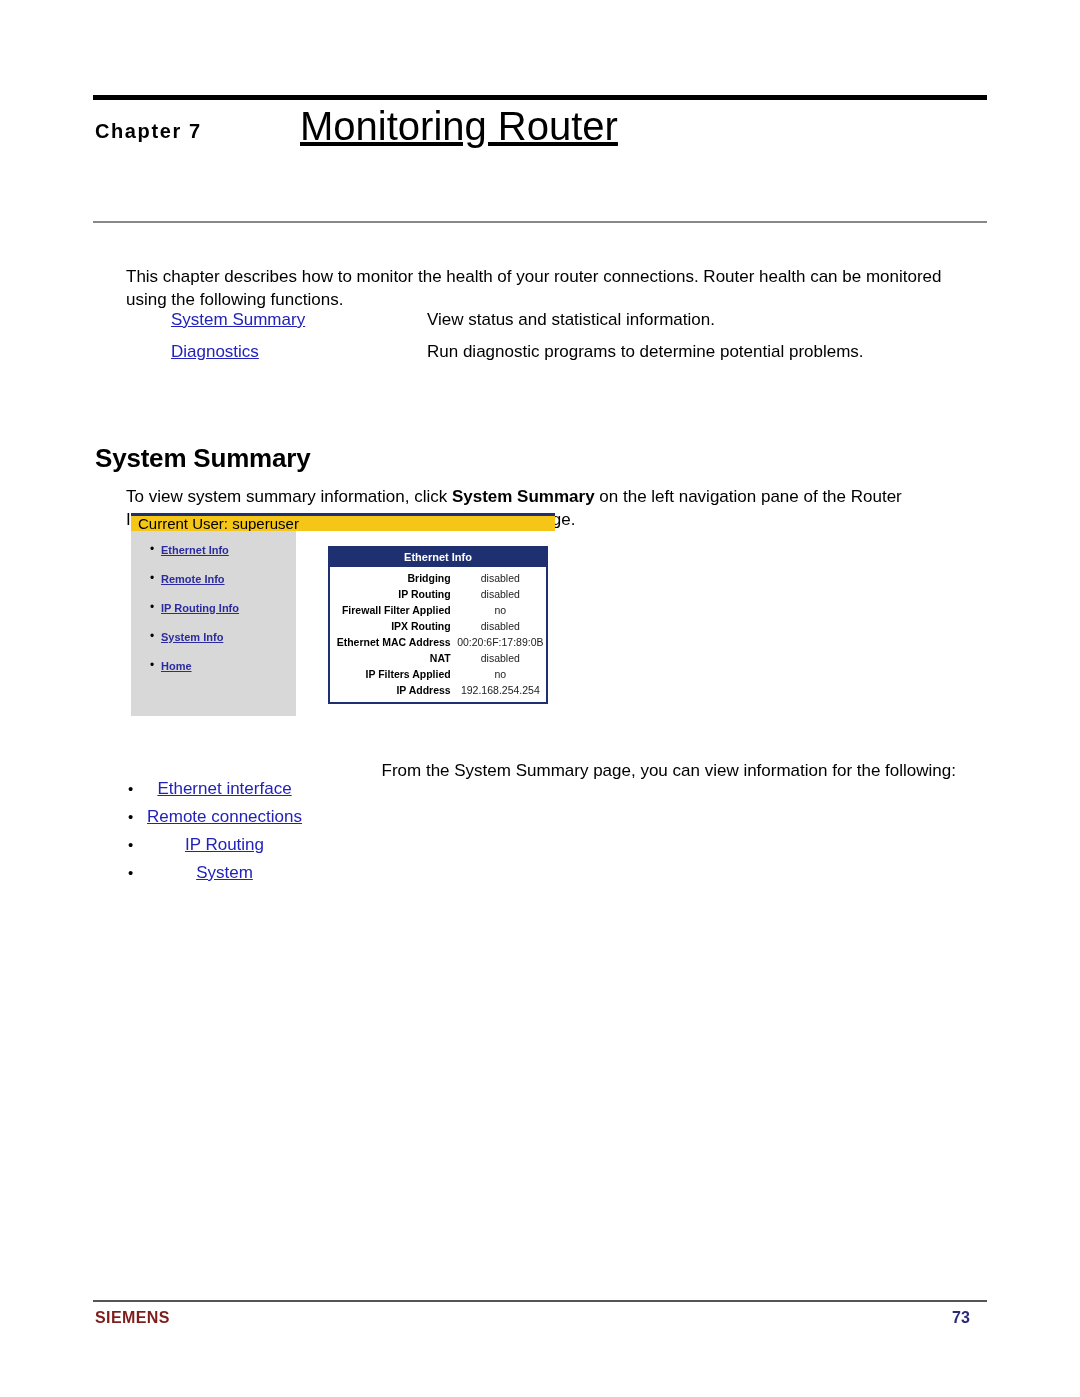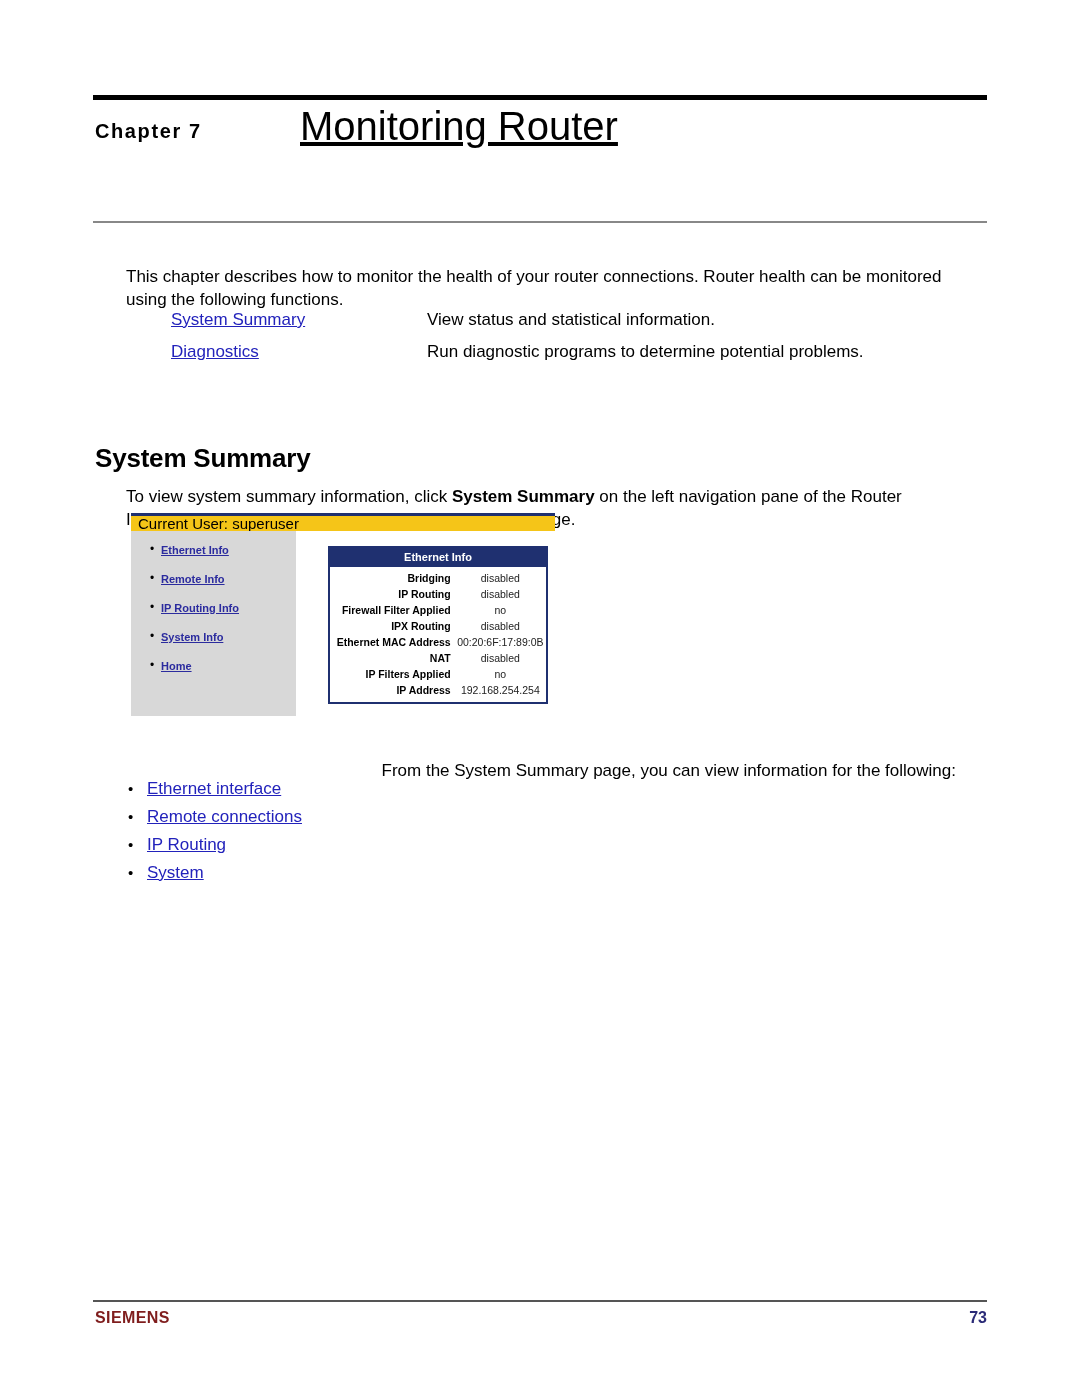--- a/index.html
+++ b/index.html
@@ -216,20 +216,21 @@
     line-height: 23px;
     text-align: right;
   }
   .bullets {
     position: absolute;
     left: 126px;
     top: 775px;
     margin: 0;
     padding: 0;
     list-style: none;
+    text-align: center;
   }
   .bullets li {
     position: relative;
     font-size: 17px;
     line-height: 28px;
     padding-left: 21px;
   }
   .bullets li::before {
     content: "\2022";
     position: absolute;
@@ -255,21 +256,20 @@
     font-size: 16px;
     font-weight: bold;
     color: #7f1d1d;
     letter-spacing: 0.4px;
   }
   .footer-page {
     position: absolute;
     left: 952px;
     top: 1309px;
     width: 35px;
-    text-align: right;
     font-size: 16px;
     font-weight: bold;
     color: #2b2b77;
   }
 </style>
 </head>
 <body>
 
 <div class="rule-thick"></div>
 <div class="chapter-label">Chapter 7</div>

